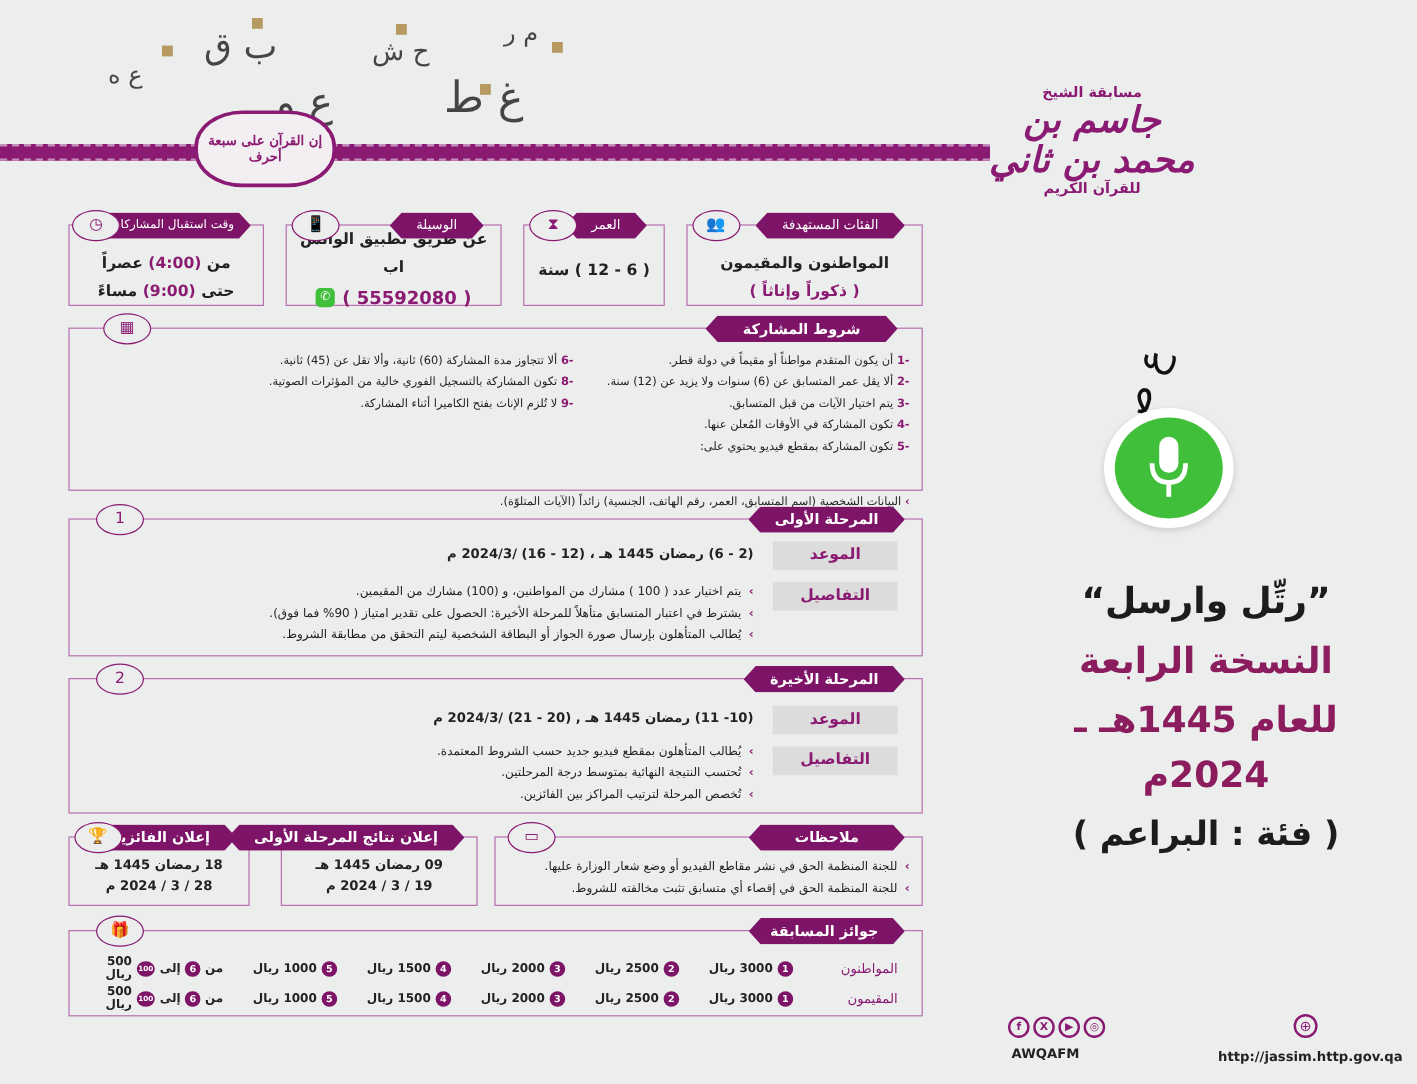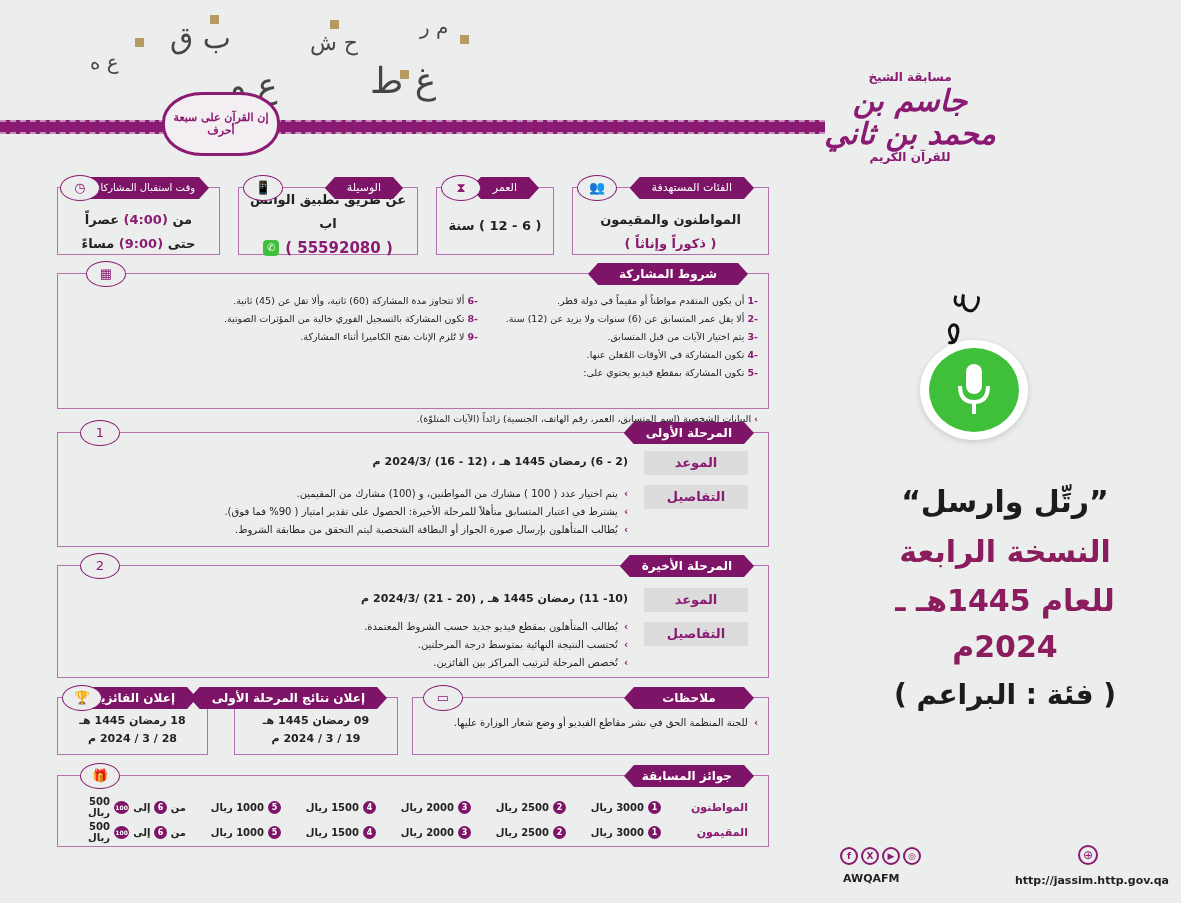--- a/index.html
+++ b/index.html
@@ -65,21 +65,21 @@
 
   .label-cell {
     position: absolute; width: 104px; height: 24px; background: #dcdcdc;
     color: #8a1a72; font-weight: bold; font-size: 13px; text-align: center; line-height: 24px;
     direction: rtl;
   }
   .detail-list { direction: rtl; font-size: 10px; line-height: 18px; }
   .detail-list .arr { color: #8a1a72; font-weight: bold; margin-left: 6px; }
 
   .prize-row { position: absolute; direction: rtl; font-size: 10px; font-weight: bold; display: flex; align-items: center; }
-  .prize-head { color: #8a1a72; font-size: 11px; font-weight: bold; width: 87px; }
+  .prize-head { color: #8a1a72; font-size: 11px; font-weight: normal; width: 87px; }
   .prize-cell { display: flex; align-items: center; gap: 4px; width: 95px; }
   .circ { display: inline-block; width: 13px; height: 13px; border-radius: 50%; background: #7d1467; color: #fff; font-size: 8px; text-align: center; line-height: 13px; }
 
   .hero { position: absolute; left: 840px; top: 478px; width: 330px; text-align: center; direction: rtl; font-weight: bold; }
   .hero .t1 { font-size: 30px; color: #1c1c1c; line-height: 48px; }
   .hero .t2 { font-size: 30px; color: #8b1d5e; line-height: 52px; }
   .hero .t3 { font-size: 30px; color: #8b1d5e; line-height: 46px; }
   .hero .t4 { font-size: 28px; color: #1c1c1c; line-height: 50px; }
 
   .wa-bubble { position: absolute; left: 920px; top: 340px; width: 108px; height: 100px; border-radius: 50%; background: #fff; box-shadow: 0 2px 6px rgba(0,0,0,0.15); }
@@ -212,20 +212,21 @@
   <div class="tag big" style="right:10px;">إعلان نتائج المرحلة الأولى</div>
   <div class="center-text" style="margin-top:14px;font-size:11px;line-height:18px;">09 رمضان 1445 هـ</div>
   <div class="center-text" style="font-size:11px;line-height:18px;">19 / 3 / 2024 م</div>
 </div>
 
 <div class="box" style="left:412px;top:697px;width:357px;height:58px;">
   <div class="tag big" style="right:14px;width:130px;text-align:center;">ملاحظات</div>
   <div class="badge" style="left:10px;">▭</div>
   <div class="detail-list" style="position:absolute;right:10px;top:16px;width:340px;">
     <div><span class="arr">›</span><span>للجنة المنظمة الحق في نشر مقاطع الفيديو أو وضع شعار الوزارة عليها.</span></div>
+    <div><span class="arr">›</span><span>للجنة المنظمة الحق في إقصاء أي متسابق تثبت مخالفته للشروط.</span></div>
   </div>
 </div>
 
 <div class="box" style="left:57px;top:775px;width:712px;height:72px;">
   <div class="tag big" style="right:14px;width:130px;text-align:center;">جوائز المسابقة</div>
   <div class="badge" style="left:22px;">🎁</div>
 
   <div class="prize-row" style="right:20px;top:20px;">
     <div class="prize-head">المواطنون</div>
     <div class="prize-cell">

